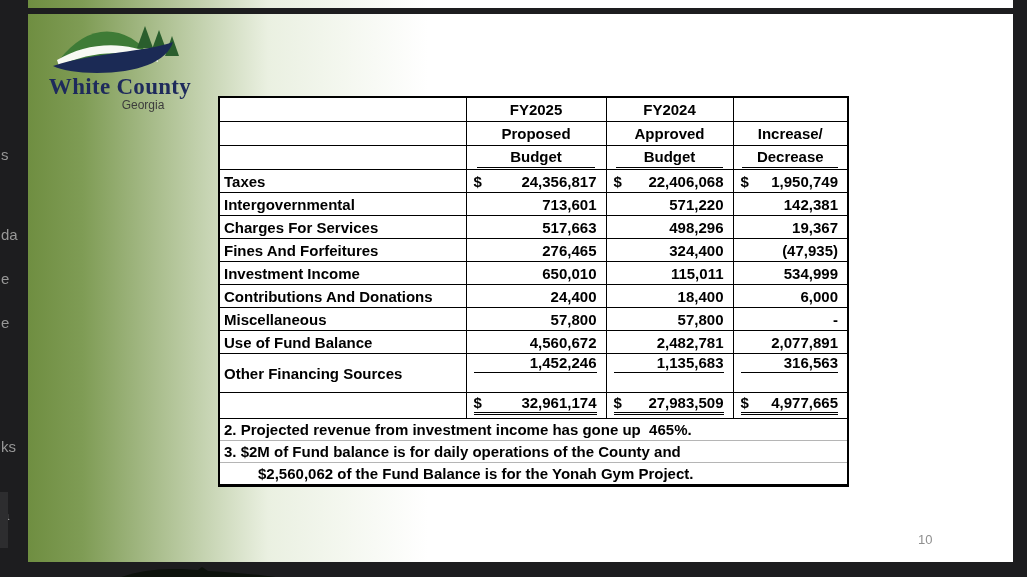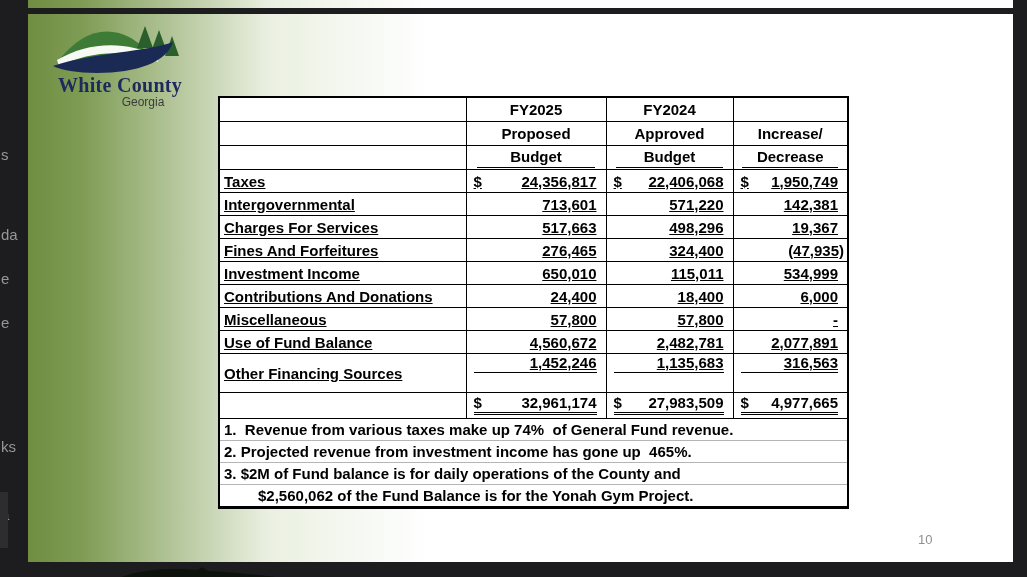--- a/index.html
+++ b/index.html
@@ -21,34 +21,34 @@
   .title {
     position:absolute; left:150px; top:-4px; width:810px;
     text-align:center; font-family:"Liberation Serif", serif;
     font-weight:bold; font-size:30px; line-height:37px;
     color:#2d6b4d; letter-spacing:0.4px;
   }
   
   .logo { position:absolute; left:6px; top:2px; width:172px; height:104px; text-align:center; }
   .logo-name {
     font-family:"Liberation Serif", serif; font-weight:bold;
-    font-size:20px; color:#1e2a5c; margin-top:-4px; letter-spacing:0.3px;
+    font-size:23px; color:#1e2a5c; margin-top:-4px; letter-spacing:0.3px;
   }
   .logo-sub { font-size:12px; color:#3c3c3c; padding-left:46px; margin-top:-2px; }
   
   .table-wrap { position:absolute; left:190px; top:82px; }
   table.budget {
     border-collapse:collapse; table-layout:fixed; width:629px;
     background:#fff; font-size:15px; font-weight:bold; color:#000;
   }
   table.budget { border:2px solid #000; border-bottom-width:3px; }
   td { padding:0; overflow:hidden; white-space:nowrap; vertical-align:middle; }
   tbody.main td { border:1px solid #000; }
   tr.hrow td { height:23px; text-align:center; }
-  tr.drow td { height:22px;text-decoration:underline; }
+  tr.drow td { height:22px; }
   tr.trow td { height:25px; }
   td.lbl { padding-left:4px; text-align:left; }
   .inner { display:flex; justify-content:flex-end; margin:0 9px 0 7px; align-items:baseline; }
   .inner.dollar { justify-content:space-between; }
   .inner.u  { border-bottom:1.5px solid #000; padding-bottom:1px; margin-bottom:19px; }
   .inner.du { border-bottom:3px double #000; padding-bottom:1px; margin-bottom:2px; }
   .hu { display:inline-block; width:85%; border-bottom:1.5px solid #000; padding-bottom:2px; }
   
   tbody.notes td { border-left:1px solid #888; border-right:1px solid #888; }
   tr.noterow td { height:23px; border-top:1px solid #000; border-bottom:1px solid #999; }
@@ -189,21 +189,21 @@
                 <div class="inner">
                   <span>276,465</span>
                 </div>
               </td>
             <td>
                 <div class="inner">
                   <span>324,400</span>
                 </div>
               </td>
             <td>
-                <div class="inner" style="margin-right:3px">
+                <div class="inner" style="margin-right:9px">
                   <span>(47,935)</span>
                 </div>
               </td>
           </tr>
           <tr class="drow">
             <td class="lbl">Investment Income</td>
             <td>
                 <div class="inner">
                   <span>650,010</span>
                 </div>
@@ -309,23 +309,20 @@
             <td>
                 <div class="inner dollar du">
                   <span>$</span>
                   <span>4,977,665</span>
                 </div>
               </td>
           </tr>
         </tbody>
 
         <tbody class="notes">
-          <tr class="nrow">
-            <td colspan="4">1.  Revenue from various taxes make up 74%  of General Fund revenue.</td>
-          </tr>
           <tr class="nrow">
             <td colspan="4">2. Projected revenue from investment income has gone up  465%.</td>
           </tr>
           <tr class="nrow">
             <td colspan="4">3. $2M of Fund balance is for daily operations of the County and</td>
           </tr>
           <tr class="nrow">
             <td colspan="4" class="indent">$2,560,062 of the Fund Balance is for the Yonah Gym Project.</td>
           </tr>
         </tbody>

